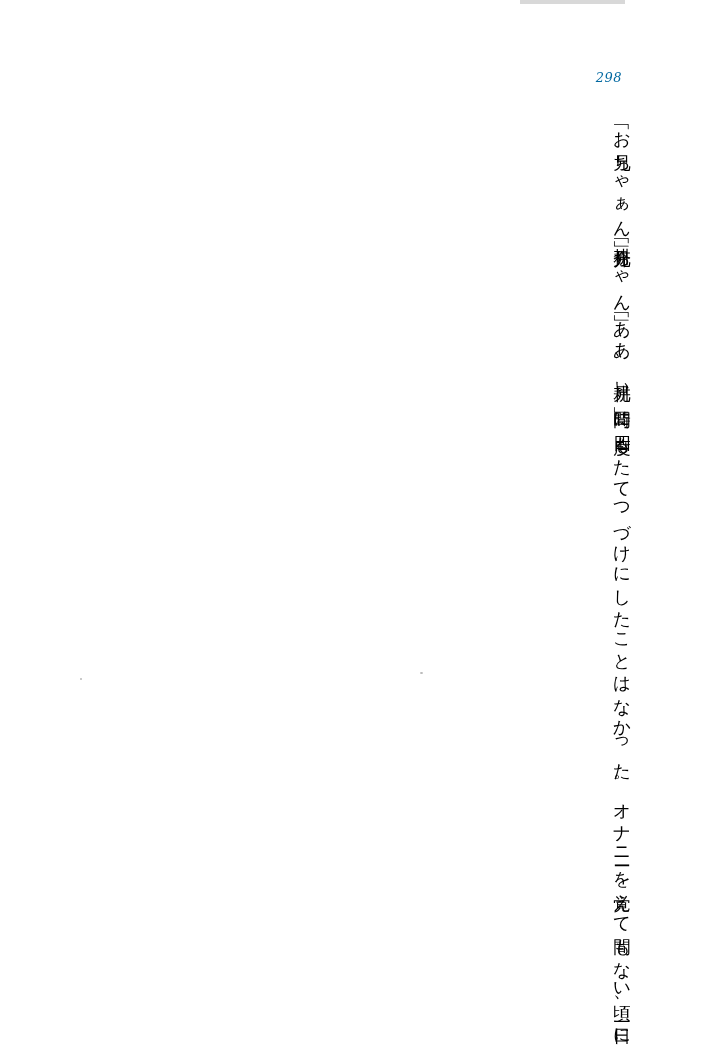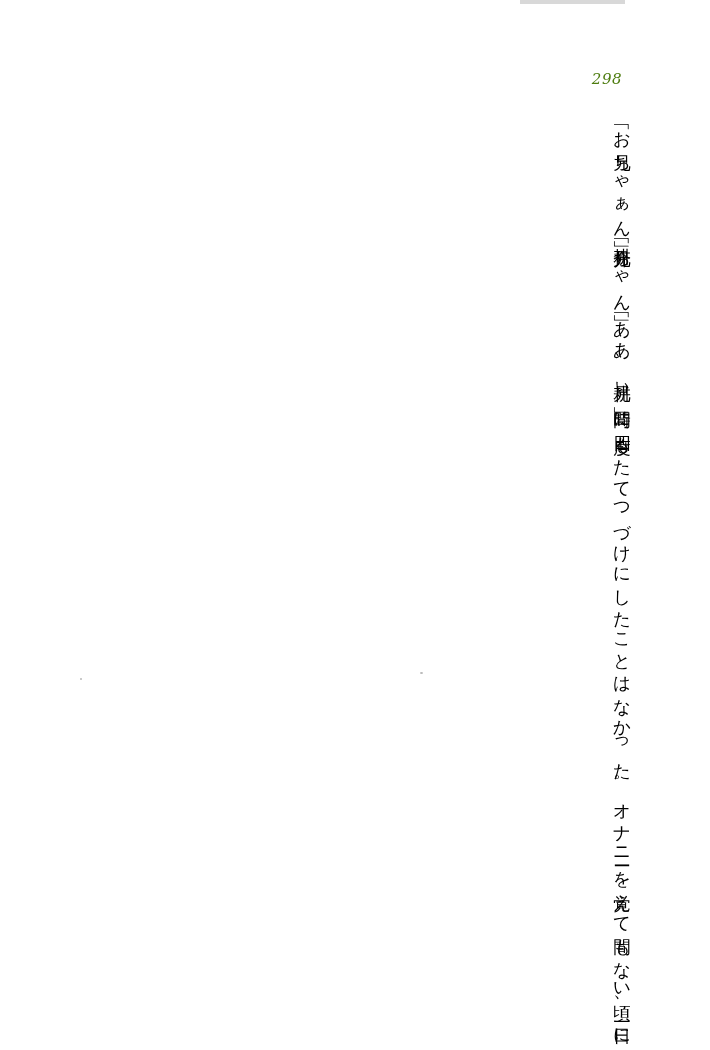--- a/index.html
+++ b/index.html
@@ -39,23 +39,23 @@
     height: 1050px;
   }
 
   
   .folio {
     position: absolute;
     top: 70px;
     right: 88px;
     font-family: "DejaVu Serif", serif;
     font-style: italic;
-    font-size: 15px;
+    font-size: 13px;
     letter-spacing: 0.5px;
-    color: #4d7c0f;
+    color: #0369a1;
   }
 
   
   .textblock {
     position: absolute;
     top: 118px;
     right: 80px;
     height: 900px;
     width: 560px;
     display: flex;

